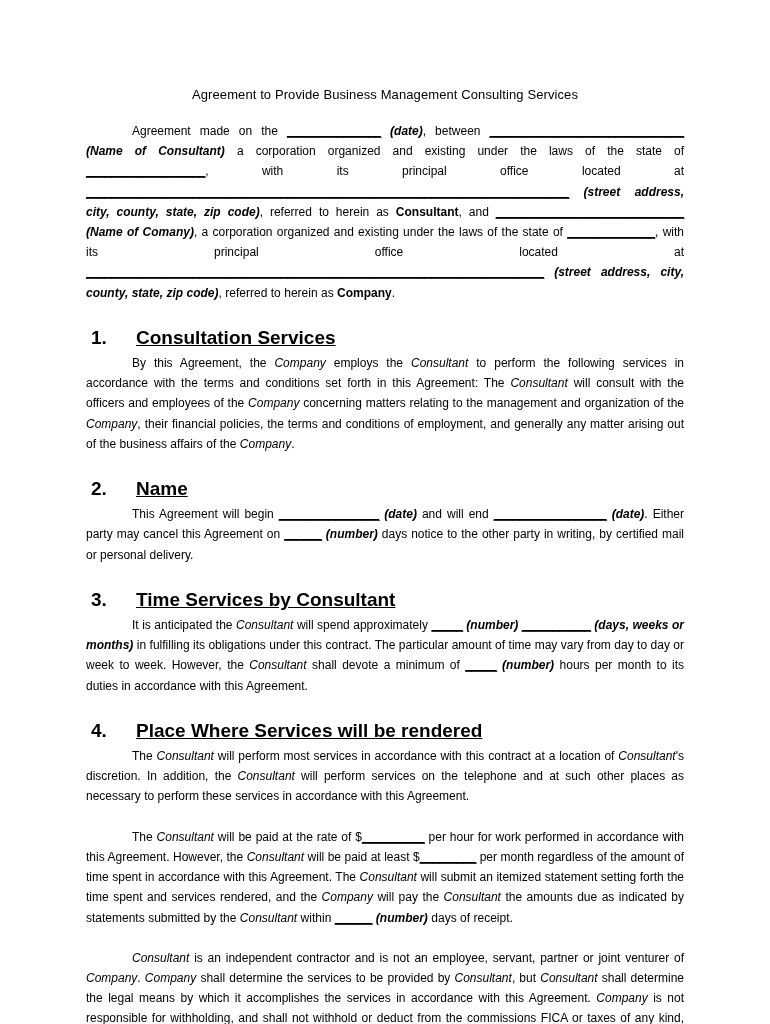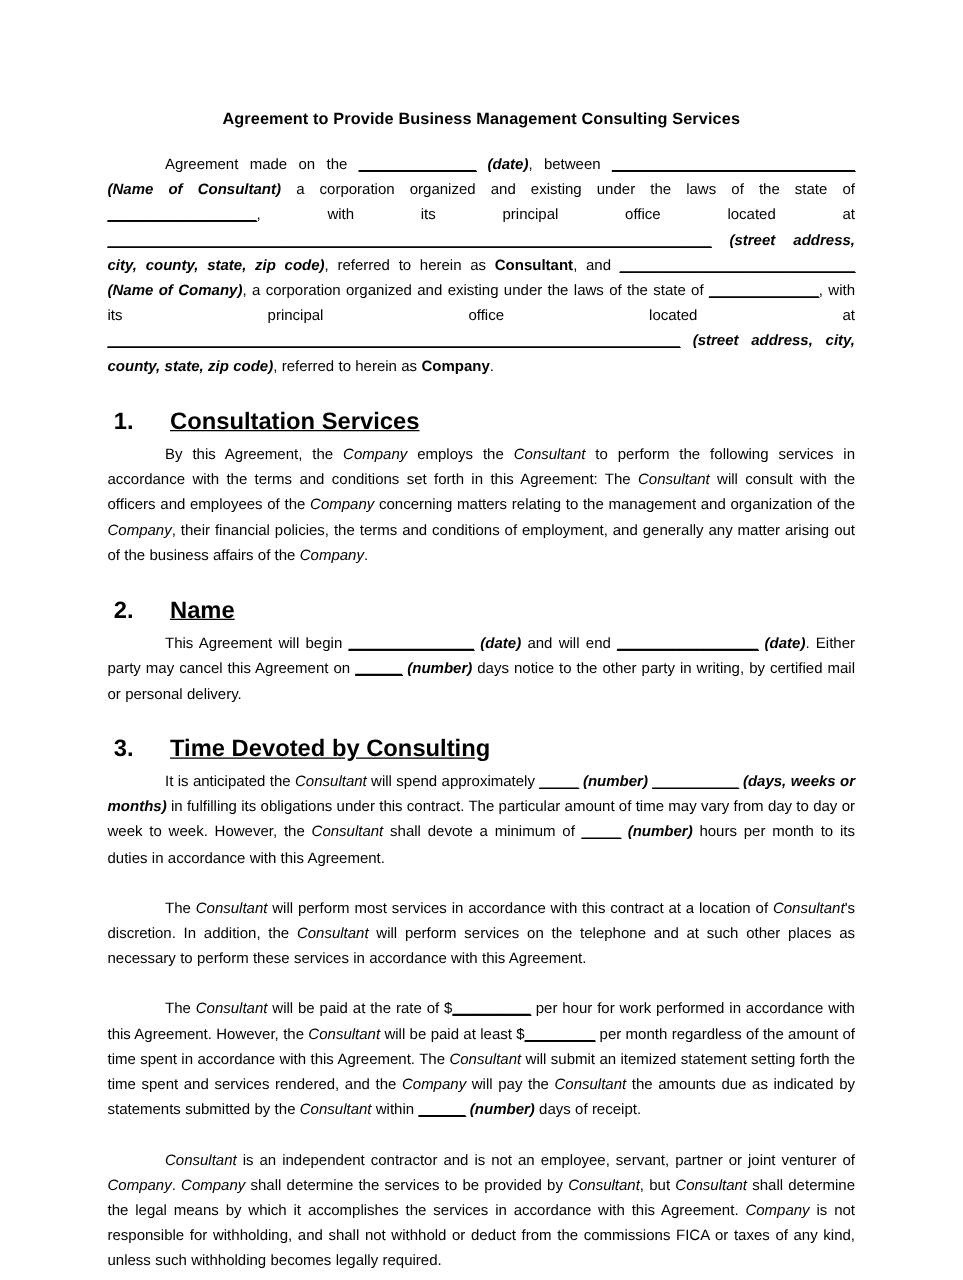--- a/index.html
+++ b/index.html
@@ -22,21 +22,21 @@
     overflow: hidden;
   }
   #content {
     position: absolute;
     left: 86px;
     top: 86px;
     width: 598px;
   }
   .doc-title {
     font-size: 13px;
-    font-weight: bold;
+    font-weight: normal;
     text-align: center;
     line-height: 17px;
     margin: 0 0 18px 0;
     letter-spacing: 0.1px;
   }
   .para {
     font-size: 12px;
     line-height: 20.2px;
     text-align: justify;
     text-justify: inter-word;
@@ -86,24 +86,25 @@
 
     <div class="gap-before-section"></div>
     <p class="sec-head"><span class="sec-num">1.</span><span>Consultation Services</span></p>
     <p class="para"><span class="indent"></span><span>By this Agreement, the </span><i>Company</i><span> employs the </span><i>Consultant</i><span> to perform the following services in accordance with the terms and conditions set forth in this Agreement: The </span><i>Consultant</i><span> will consult with the officers and employees of the </span><i>Company</i><span> concerning matters relating to the management and organization of the </span><i>Company</i><span>, their financial policies, the terms and conditions of employment, and generally any matter arising out of the business affairs of the </span><i>Company</i><span>.</span></p>
 
     <div class="gap-before-section"></div>
     <p class="sec-head"><span class="sec-num">2.</span><span>Name</span></p>
     <p class="para"><span class="indent"></span><span>This Agreement will begin </span><span class="blank">________________</span> <span class="bi">(date)</span><span> and will end </span><span class="blank">__________________</span> <span class="bi">(date)</span><span>. Either party may cancel this Agreement on </span><span class="blank">______</span> <span class="bi">(number)</span><span> days notice to the other party in writing, by certified mail or personal delivery.</span></p>
 
     <div class="gap-before-section"></div>
-    <p class="sec-head"><span class="sec-num">3.</span><span>Time Devoted by Consulting</span></p>
+    <p class="sec-head"><span class="sec-num">3.</span><span>Time Services by Consultant</span></p>
     <p class="para"><span class="indent"></span><span>It is anticipated the </span><i>Consultant</i><span> will spend approximately </span><span class="blank">_____</span> <span class="bi">(number)</span> <span class="blank">___________</span> <span class="bi">(days, weeks or months)</span><span> in fulfilling its obligations under this contract. The particular amount of time may vary from day to day or week to week. However, the </span><i>Consultant</i><span> shall devote a minimum of </span><span class="blank">_____</span> <span class="bi">(number)</span><span> hours per month to its duties in accordance with this Agreement.</span></p>
 
     <div class="gap-before-section"></div>
+    <p class="sec-head"><span class="sec-num">4.</span><span>Place Where Services will be rendered</span></p>
     <p class="para"><span class="indent"></span><span>The </span><i>Consultant</i><span> will perform most services in accordance with this contract at a location of </span><i>Consultant</i><span>'s discretion. In addition, the </span><i>Consultant</i><span> will perform services on the telephone and at such other places as necessary to perform these services in accordance with this Agreement.</span></p>
 
     <div class="gap-before-section"></div>
     <p class="para"><span class="indent"></span><span>The </span><i>Consultant</i><span> will be paid at the rate of $</span><span class="blank">__________</span><span> per hour for work performed in accordance with this Agreement. However, the </span><i>Consultant</i><span> will be paid at least $</span><span class="blank">_________</span><span> per month regardless of the amount of time spent in accordance with this Agreement. The </span><i>Consultant</i><span> will submit an itemized statement setting forth the time spent and services rendered, and the </span><i>Company</i><span> will pay the </span><i>Consultant</i><span> the amounts due as indicated by statements submitted by the </span><i>Consultant</i><span> within </span><span class="blank">______</span> <span class="bi">(number)</span><span> days of receipt.</span></p>
 
     <div class="gap-before-section"></div>
     <p class="para"><span class="indent"></span><i>Consultant</i><span> is an independent contractor and is not an employee, servant, partner or joint venturer of </span><i>Company</i><span>. </span><i>Company</i><span> shall determine the services to be provided by </span><i>Consultant</i><span>, but </span><i>Consultant</i><span> shall determine the legal means by which it accomplishes the services in accordance with this Agreement. </span><i>Company</i><span> is not responsible for withholding, and shall not withhold or deduct from the commissions FICA or taxes of any kind, unless such withholding becomes legally required. </span></p>
 
   </div>
 </div>

